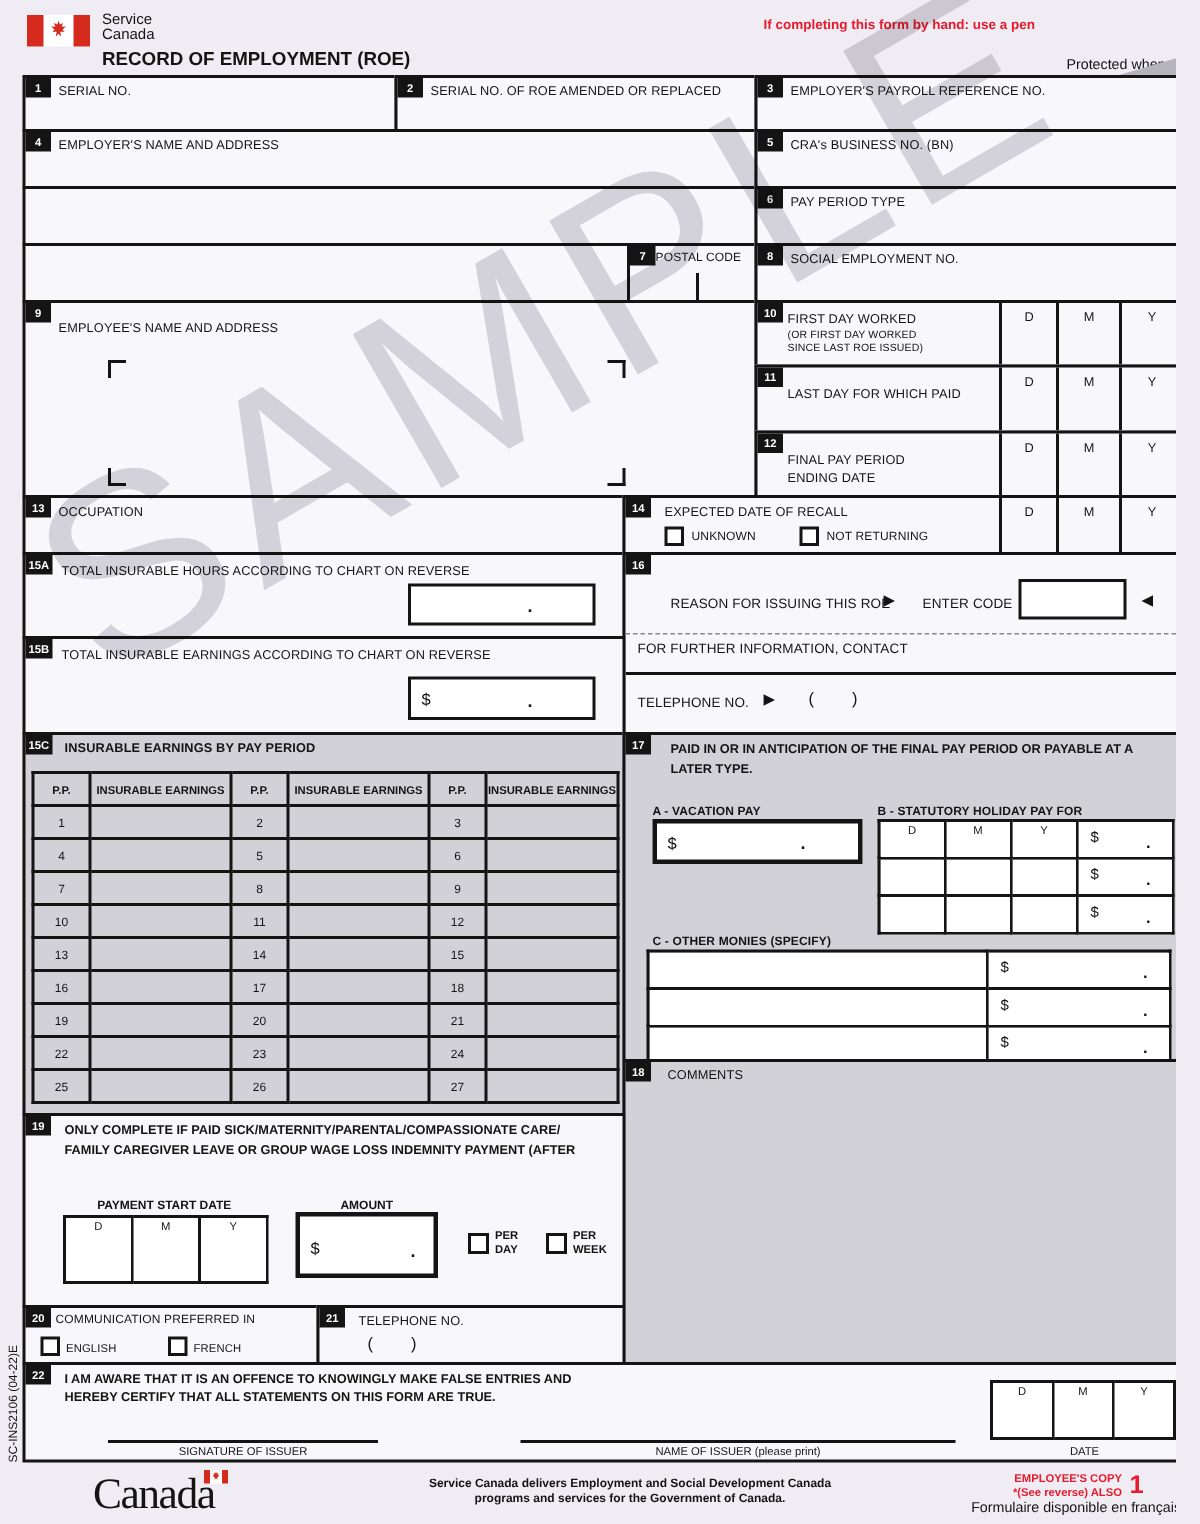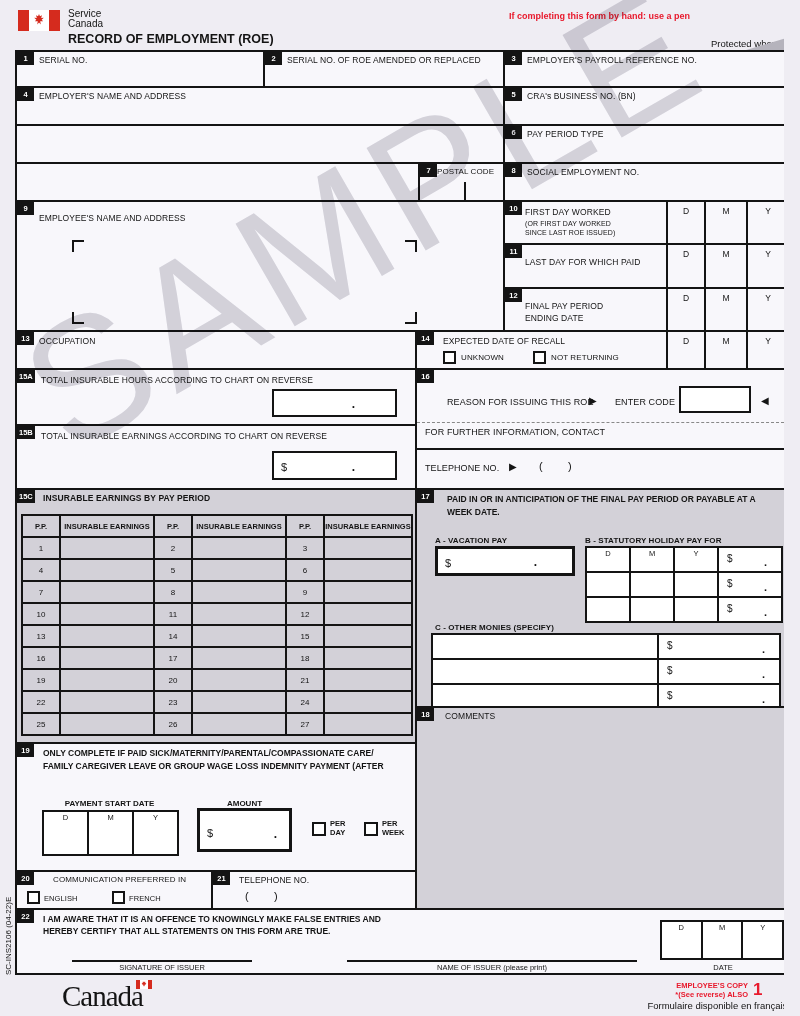--- a/index.html
+++ b/index.html
@@ -270,21 +270,21 @@
             <td></td>
           </tr>
     </tbody>
       </table>
   </div>
 
   <div class="box gray" style="left:415px;top:488px;width:371px;height:220px;">
     <div class="numtab">17</div>
     <div class="abs" style="left:30px;top:3px;font-size:8.5px;font-weight:bold;line-height:12.5px;white-space:nowrap;">
       <div>PAID IN OR IN ANTICIPATION OF THE FINAL PAY PERIOD OR PAYABLE AT A</div>
-      <div>WEEK DATE.</div>
+      <div>LATER TYPE.</div>
     </div>
     <div class="lbl b" style="left:18px;top:46px;font-size:8px;">A - VACATION PAY</div>
     <div class="inbox thick" style="left:18px;top:56px;width:140px;height:30px;">
       <span class="dollar">$</span>
       <span class="dot" style="right:35px;">.</span>
     </div>
     <div class="lbl b" style="left:168px;top:46px;font-size:8px;">B - STATUTORY HOLIDAY PAY FOR</div>
     <table class="tmoney" style="position:absolute;left:168px;top:56px;table-layout:fixed;">
       <colgroup>
           <col style="width:44px">
@@ -392,21 +392,21 @@
     </div>
     <div class="cb" style="left:347px;top:78px;width:14px;height:14px;"></div>
     <div class="abs" style="left:365px;top:76px;font-size:7.5px;font-weight:bold;line-height:8.5px;">
       <div>PER</div>
       <div>WEEK</div>
     </div>
   </div>
 
   <div class="box" style="left:15px;top:870px;width:198px;height:40px;">
     <div class="numtab">20</div>
-    <div class="lbl" style="left:36px;top:3px;font-size:8px;">COMMUNICATION PREFERRED IN</div>
+    <div class="lbl" style="left:20px;top:3px;font-size:8px;">COMMUNICATION PREFERRED IN</div>
     <div class="cb" style="left:10px;top:19px;"></div>
     <div class="lbl" style="left:27px;top:22px;font-size:7.5px;">ENGLISH</div>
     <div class="cb" style="left:95px;top:19px;"></div>
     <div class="lbl" style="left:112px;top:22px;font-size:7.5px;">FRENCH</div>
   </div>
   <div class="box" style="left:211px;top:870px;width:206px;height:40px;">
     <div class="numtab">21</div>
     <div class="lbl" style="left:26px;top:3px;">TELEPHONE NO.</div>
     <div class="lbl pre" style="left:32px;top:18px;font-size:11px;">(        )</div>
   </div>
@@ -437,20 +437,24 @@
       </table>
     <div class="abs" style="left:643px;top:53px;width:126px;text-align:center;font-size:7.5px;">DATE</div>
   </div>
 
   <div class="abs" style="left:62px;top:980px;font-family:'Liberation Serif','DejaVu Serif',serif;font-size:29px;letter-spacing:-1px;">Canada</div>
   <div class="abs" style="left:136px;top:980px;width:16px;height:9px;background:#fff;">
     <div class="abs" style="left:0;top:0;width:4px;height:9px;background:#d52b1e;"></div>
     <div class="abs" style="right:0;top:0;width:4px;height:9px;background:#d52b1e;"></div>
     <div class="abs" style="left:5px;top:1px;width:6px;height:7px;background:#d52b1e;clip-path:polygon(50% 0%,58% 18%,75% 10%,68% 30%,90% 28%,72% 45%,85% 55%,60% 55%,65% 80%,50% 65%,35% 80%,40% 55%,15% 55%,28% 45%,10% 28%,32% 30%,25% 10%,42% 18%);"></div>
   </div>
+  <div class="abs" style="left:240px;top:984px;width:360px;text-align:center;font-size:8px;font-weight:bold;line-height:10px;">
+    <div>Service Canada delivers Employment and Social Development Canada</div>
+    <div>programs and services for the Government of Canada.</div>
+  </div>
   <div class="abs redtxt" style="left:640px;top:981px;width:108px;text-align:right;font-size:7.5px;font-weight:bold;line-height:9px;">
     <div>EMPLOYEE'S COPY</div>
     <div>*(See reverse) ALSO</div>
   </div>
   <div class="abs redtxt" style="left:753px;top:980px;font-size:17px;font-weight:bold;">1</div>
   <div class="abs" style="left:600px;top:1000px;width:190px;text-align:right;font-size:9.5px;">Formulaire disponible en français.</div>
   <div class="abs" style="left:4px;top:975px;transform:rotate(-90deg);transform-origin:left top;white-space:nowrap;font-size:8px;">SC-INS2106 (04-22)E</div>
 
   <div class="watermark">SAMPLE</div>
 

